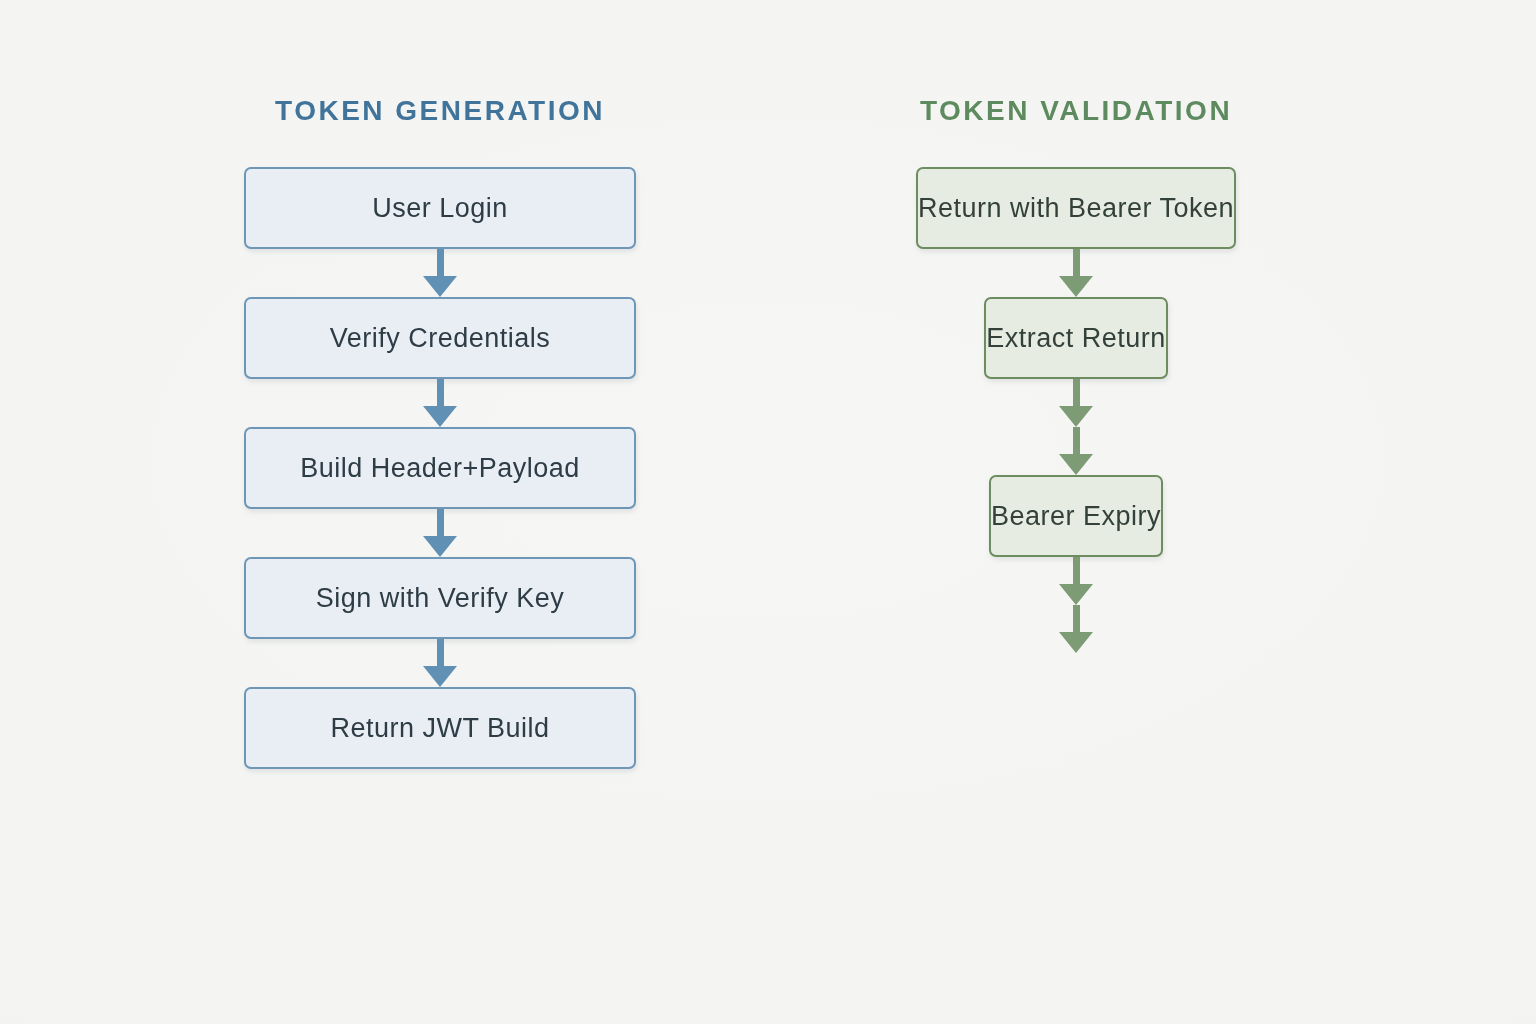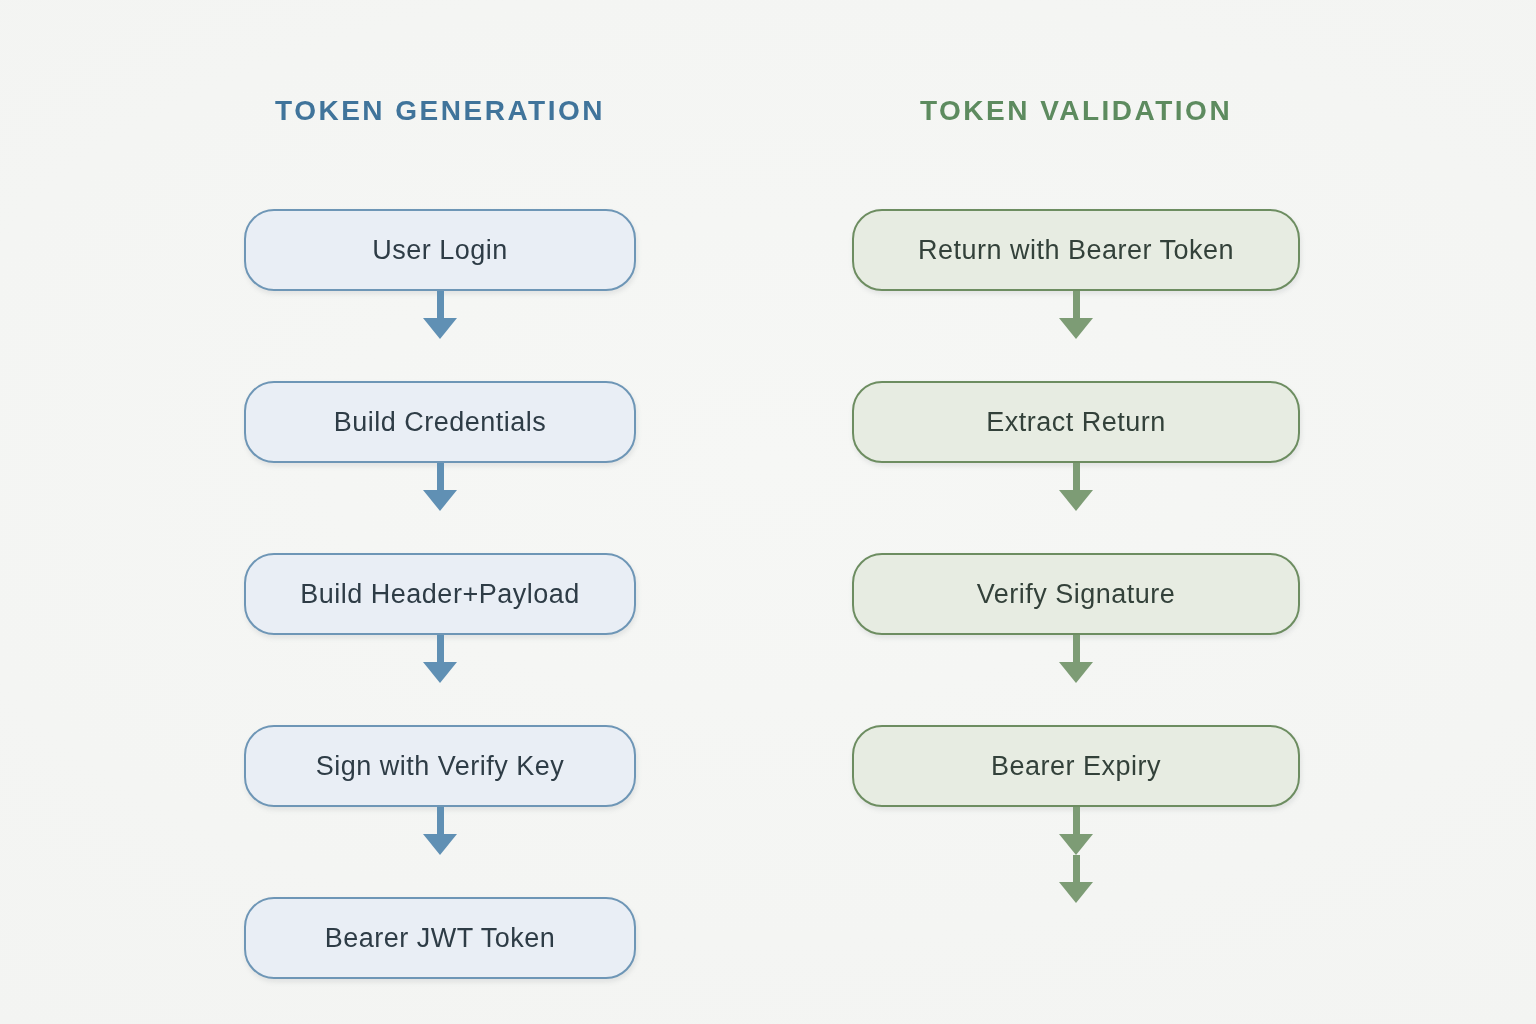--- a/index.html
+++ b/index.html
@@ -23,43 +23,43 @@
     display: flex;
     flex-direction: column;
   }
   .col-generation {
     left: 244px;
     width: 392px;
   }
   .col-validation {
     left: 852px;
     width: 448px;
+    align-items: center;
   }
   .column-title {
     margin: 0 0 40px 0;
     height: 32px;
     line-height: 32px;
     text-align: center;
     font-size: 28px;
     font-weight: 700;
     letter-spacing: 2.5px;
     color: var(--title, #444);
     white-space: nowrap;
   }
   .node {
     height: 82px;
     box-sizing: border-box;
     border: 2.5px solid var(--border, #888);
-    border-radius: 30px;
+    border-radius: 7px;
     background: var(--fill, #eee);
     display: flex;
     align-items: center;
     justify-content: center;
     box-shadow: 1px 3px 5px rgba(90, 100, 110, 0.13);
-    margin-top: 42px;
   }
   .node-label {
     font-size: 27px;
     color: var(--text, #222);
     letter-spacing: 0.5px;
     white-space: nowrap;
   }
   .arrow {
     height: 48px;
     display: flex;
@@ -92,21 +92,21 @@
 
     <div class="node">
       <span class="node-label">User Login</span>
     </div>
     <div class="arrow">
       <i class="stem"></i>
         <i class="head"></i>
     </div>
 
     <div class="node">
-      <span class="node-label">Build Credentials</span>
+      <span class="node-label">Verify Credentials</span>
     </div>
     <div class="arrow">
       <i class="stem"></i>
         <i class="head"></i>
     </div>
 
     <div class="node">
       <span class="node-label">Build Header+Payload</span>
     </div>
     <div class="arrow">
@@ -116,21 +116,21 @@
 
     <div class="node">
       <span class="node-label">Sign with Verify Key</span>
     </div>
     <div class="arrow">
       <i class="stem"></i>
         <i class="head"></i>
     </div>
 
     <div class="node">
-      <span class="node-label">Bearer JWT Token</span>
+      <span class="node-label">Return JWT Build</span>
     </div>
   </div>
 
   <div class="column col-validation" style="--title: #5d8b5f; --fill: #e7ece2; --border: #6d8d61; --text: #33413a; --arrow: #7d9c75;">
     <h2 class="column-title">TOKEN VALIDATION</h2>
 
     <div class="node">
       <span class="node-label">Return with Bearer Token</span>
     </div>
     <div class="arrow">
@@ -139,23 +139,20 @@
     </div>
 
     <div class="node">
       <span class="node-label">Extract Return</span>
     </div>
     <div class="arrow">
       <i class="stem"></i>
         <i class="head"></i>
     </div>
 
-    <div class="node">
-      <span class="node-label">Verify Signature</span>
-    </div>
     <div class="arrow">
       <i class="stem"></i>
         <i class="head"></i>
     </div>
 
     <div class="node">
       <span class="node-label">Bearer Expiry</span>
     </div>
     <div class="arrow">
       <i class="stem"></i>

